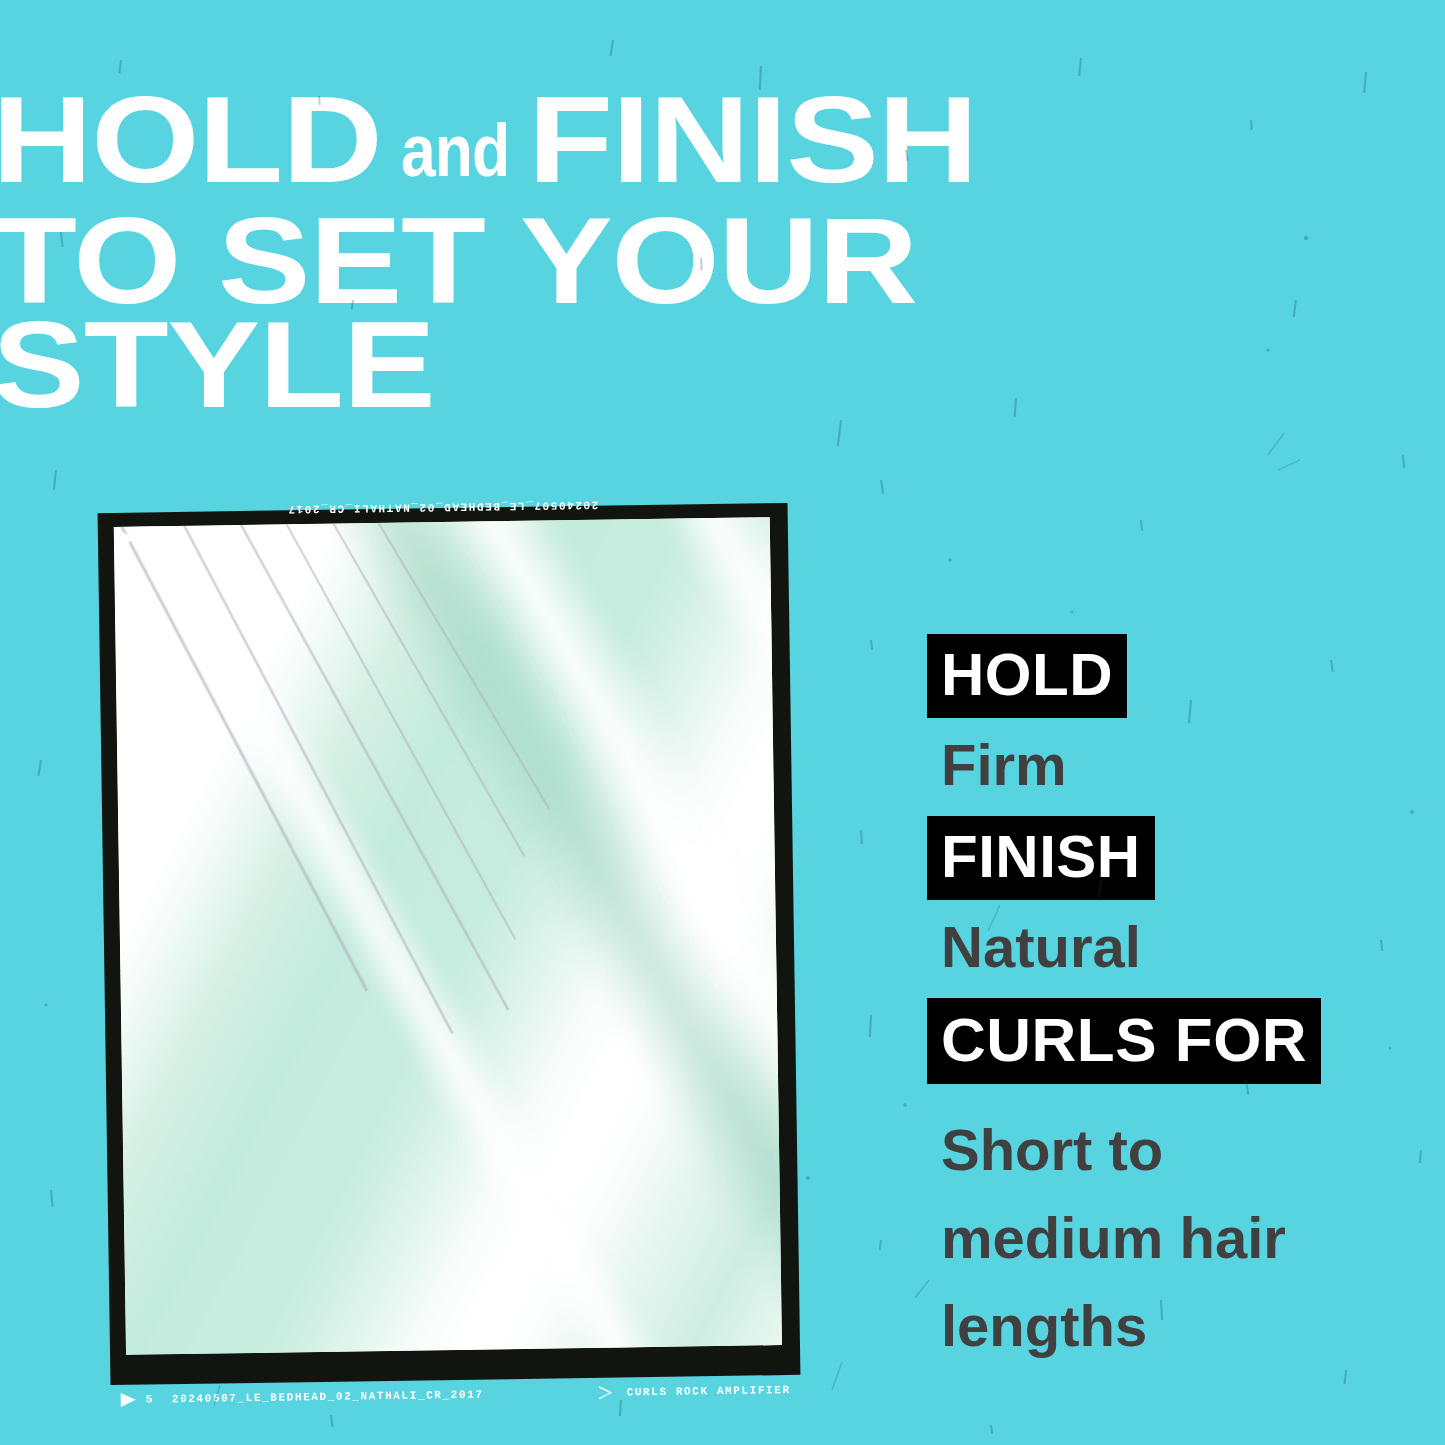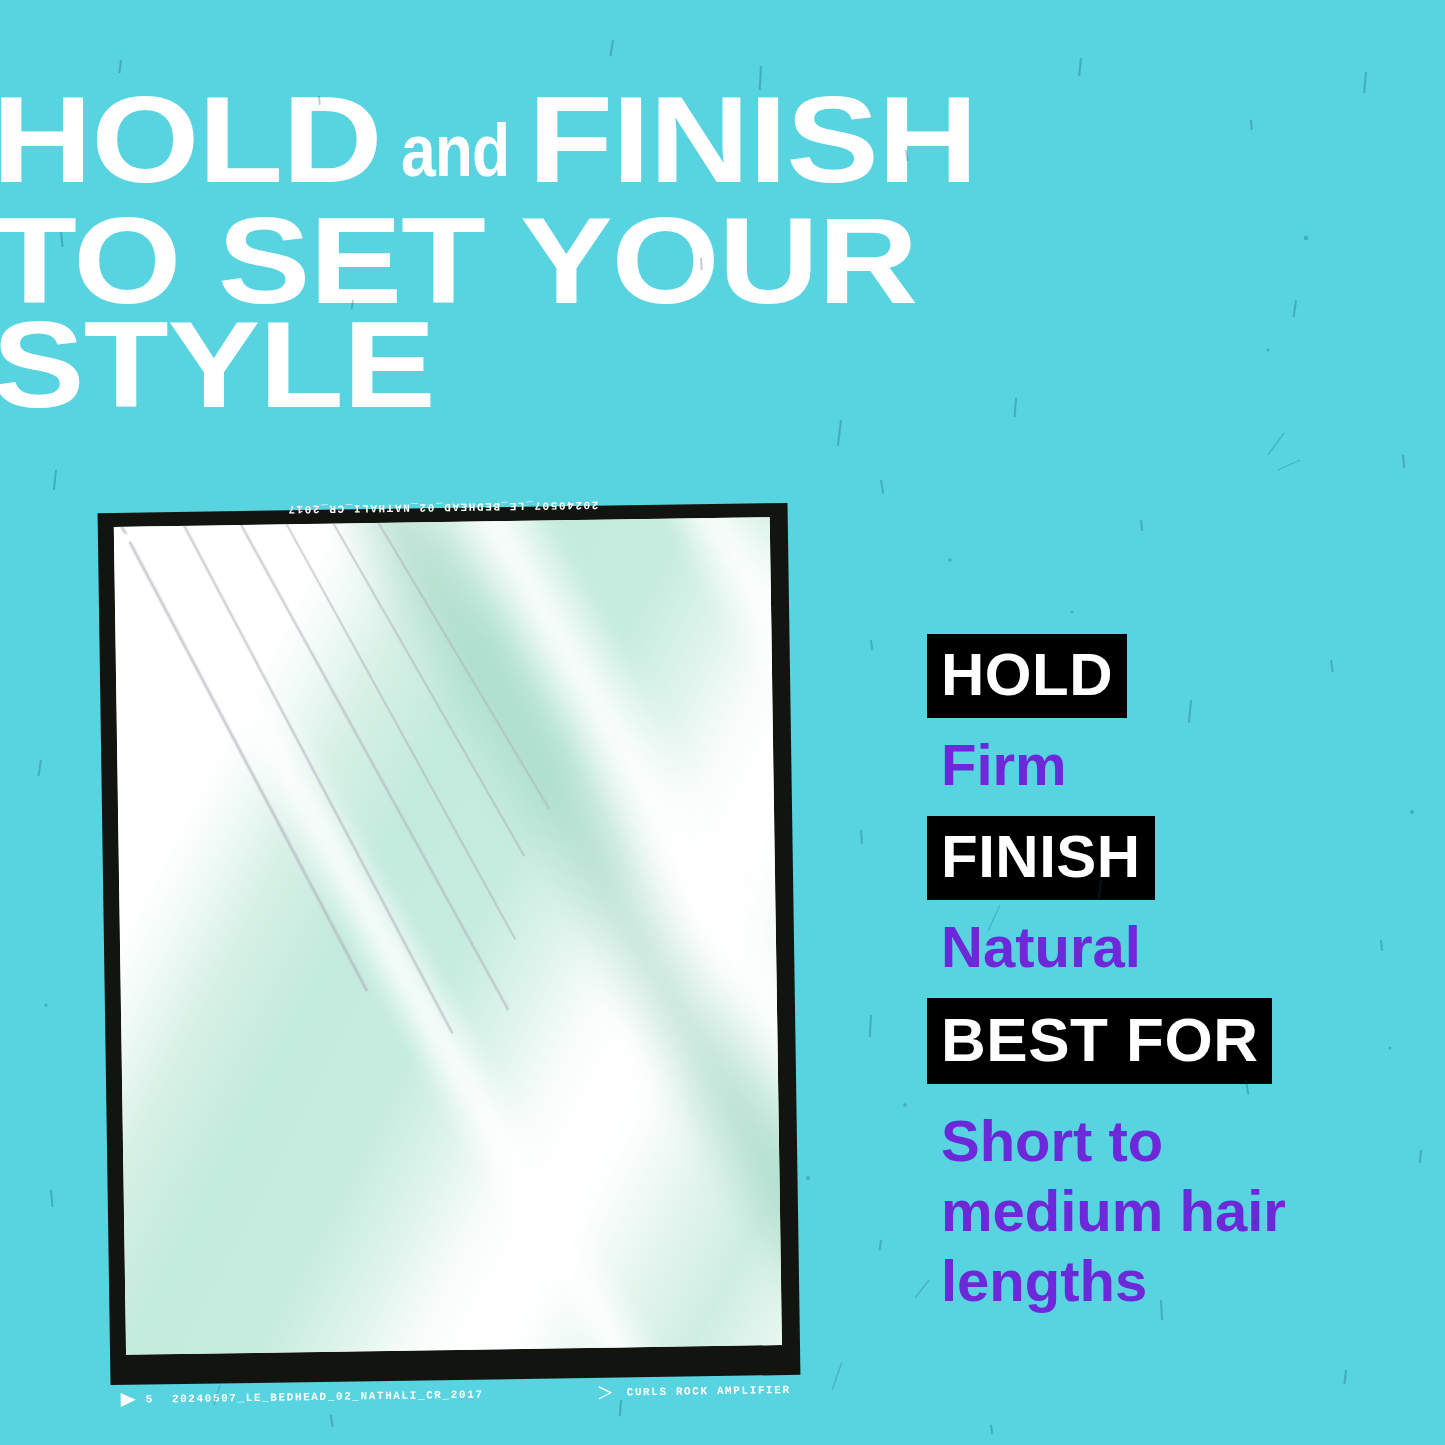--- a/index.html
+++ b/index.html
@@ -194,30 +194,30 @@
     background:#000000;
     color:#ffffff;
     font-weight:bold;
     font-size:60px;
     line-height:1;
     letter-spacing:.5px;
     padding:11px 14px 13px 14px;
   }
   .spec-badge--bestfor { font-size:62px; }
   .spec-value {
-    color:#6d28d9;
+    color:#404040;
     font-weight:bold;
     font-size:58px;
     line-height:62px;
     letter-spacing:0px;
     margin:16px 0 20px 14px;
   }
   .spec-value--last {
     margin-top:22px;
-    line-height:70px;
+    line-height:88px;
     max-width:400px;
   }
 </style>
 </head>
 <body>
 
 <div class="headline">
   <div class="hl-line hl-line--1"><span>HOLD</span><span class="hl-and">and</span><span>FINISH</span></div>
   <div class="hl-line hl-line--2">TO SET YOUR</div>
   <div class="hl-line hl-line--3">STYLE</div>
@@ -266,21 +266,21 @@
     <span class="spec-badge">HOLD</span>
     <div class="spec-value">Firm</div>
   </div>
 
   <div>
     <span class="spec-badge">FINISH</span>
     <div class="spec-value">Natural</div>
   </div>
 
   <div>
-    <span class="spec-badge spec-badge--bestfor">BEST FOR</span>
+    <span class="spec-badge spec-badge--bestfor">CURLS FOR</span>
     <div class="spec-value spec-value--last">Short to medium hair lengths</div>
   </div>
 
 </div>
 
 <svg class="texture" viewBox="0 0 1445 1445" preserveAspectRatio="none">
   <g fill="#0d4d55" opacity="0.5">
     <rect x="120" y="60" width="2" height="13" transform="rotate(7 120 60)"></rect>
     <rect x="318" y="96" width="2" height="9" transform="rotate(-5 318 96)"></rect>
     <rect x="612" y="40" width="2" height="16" transform="rotate(9 612 40)"></rect>

